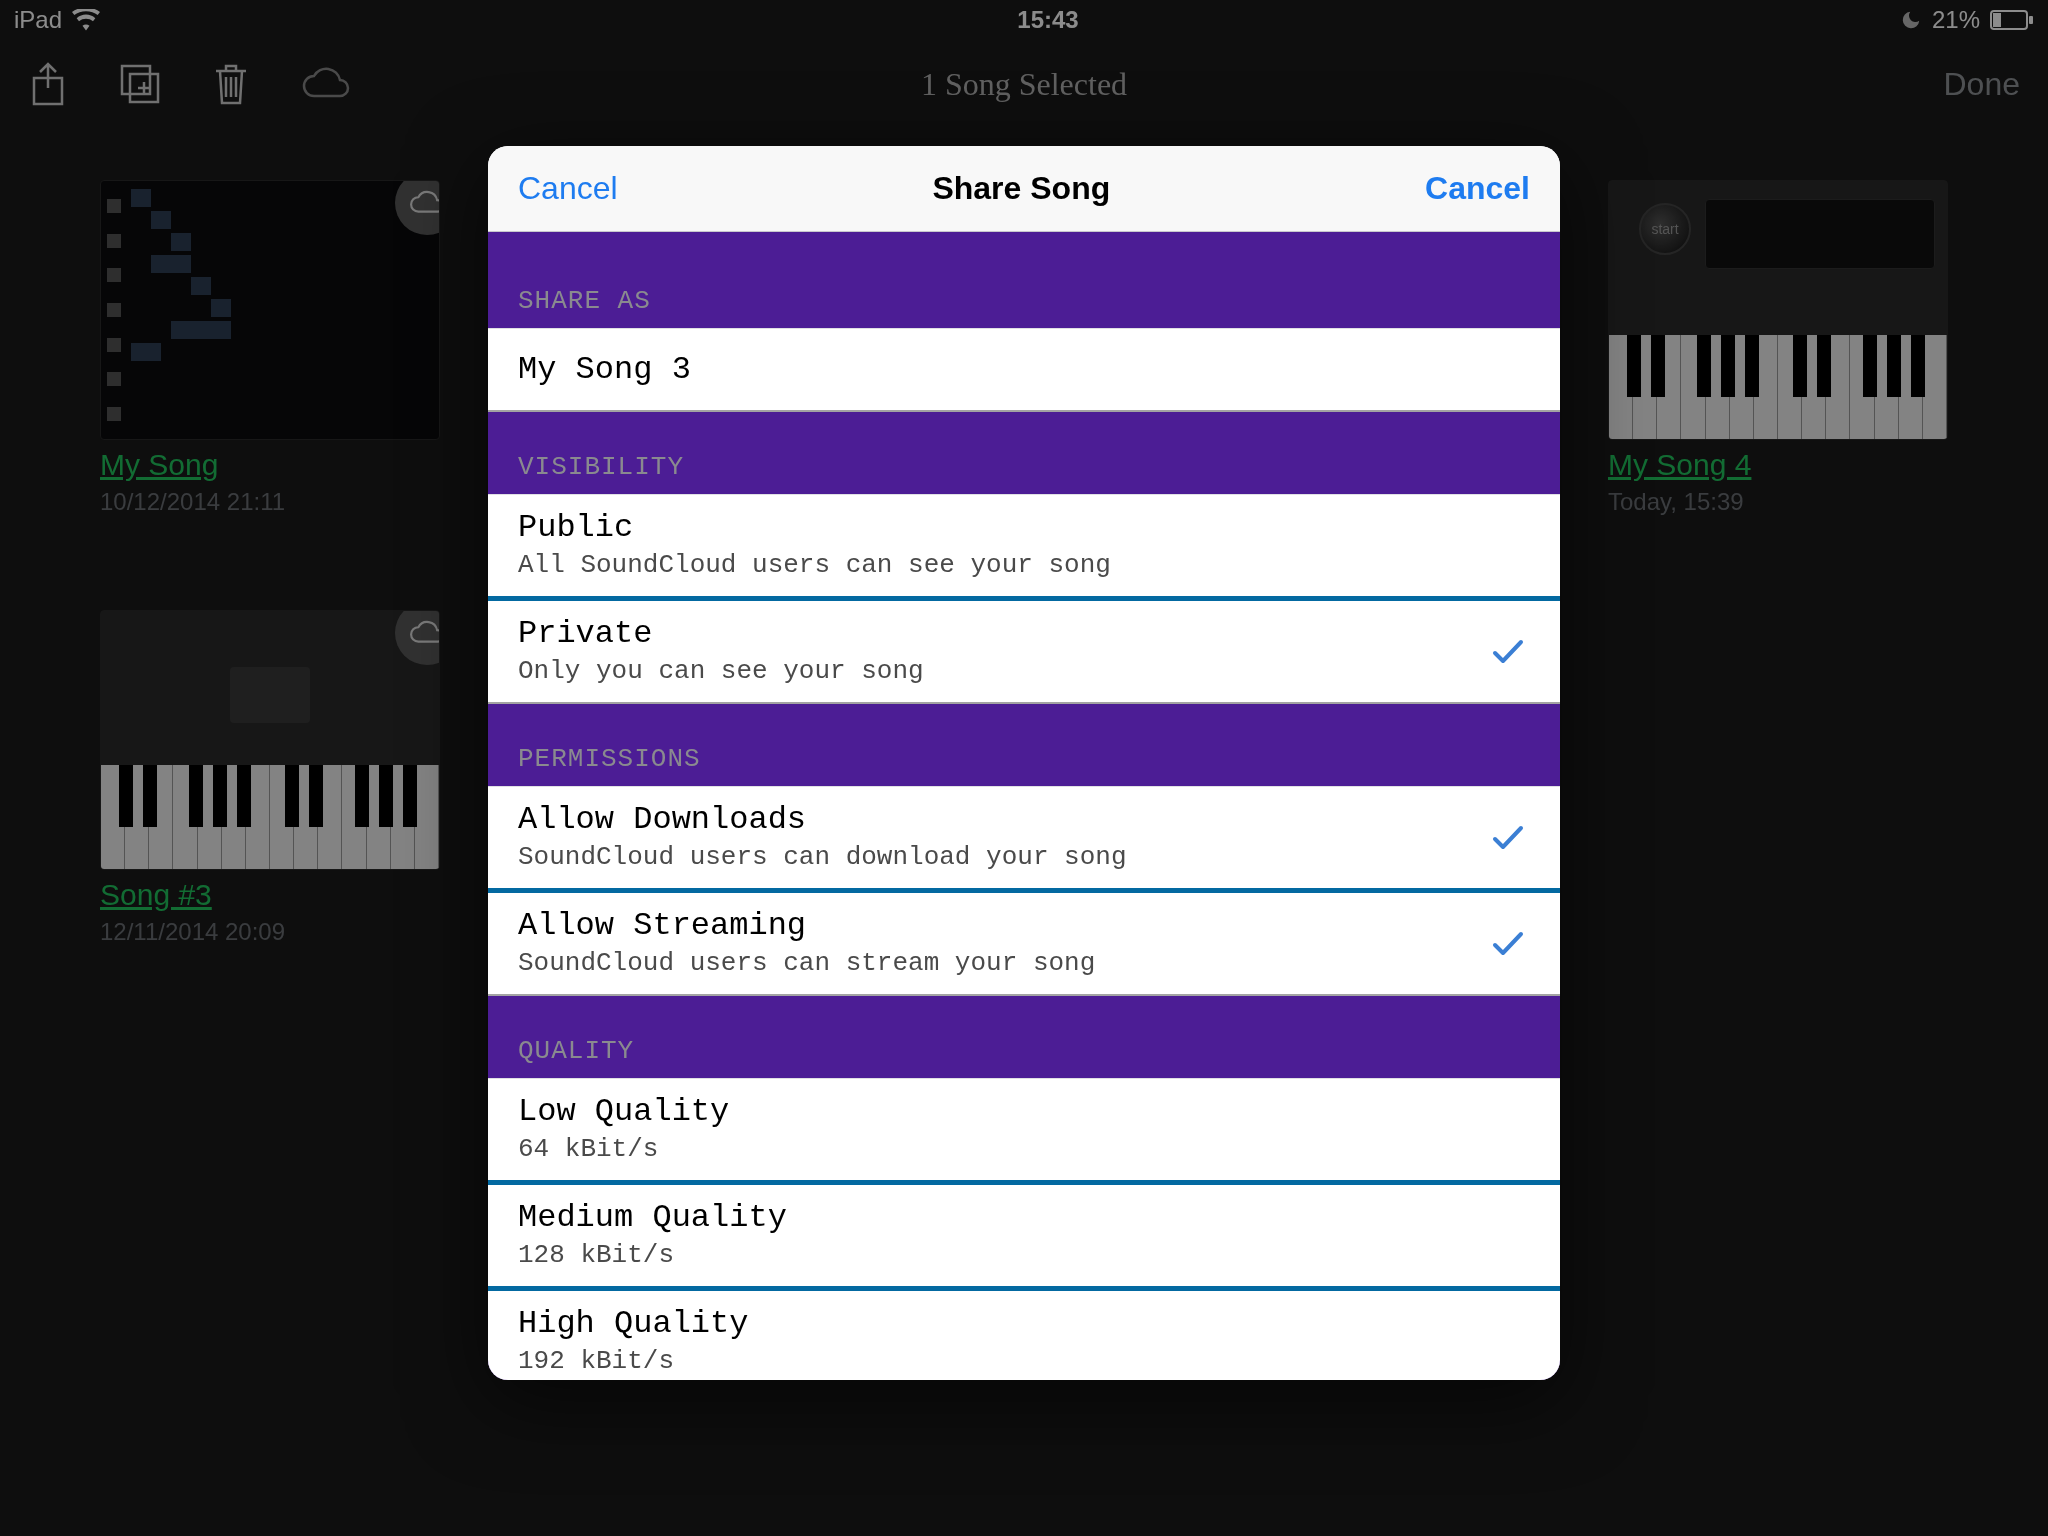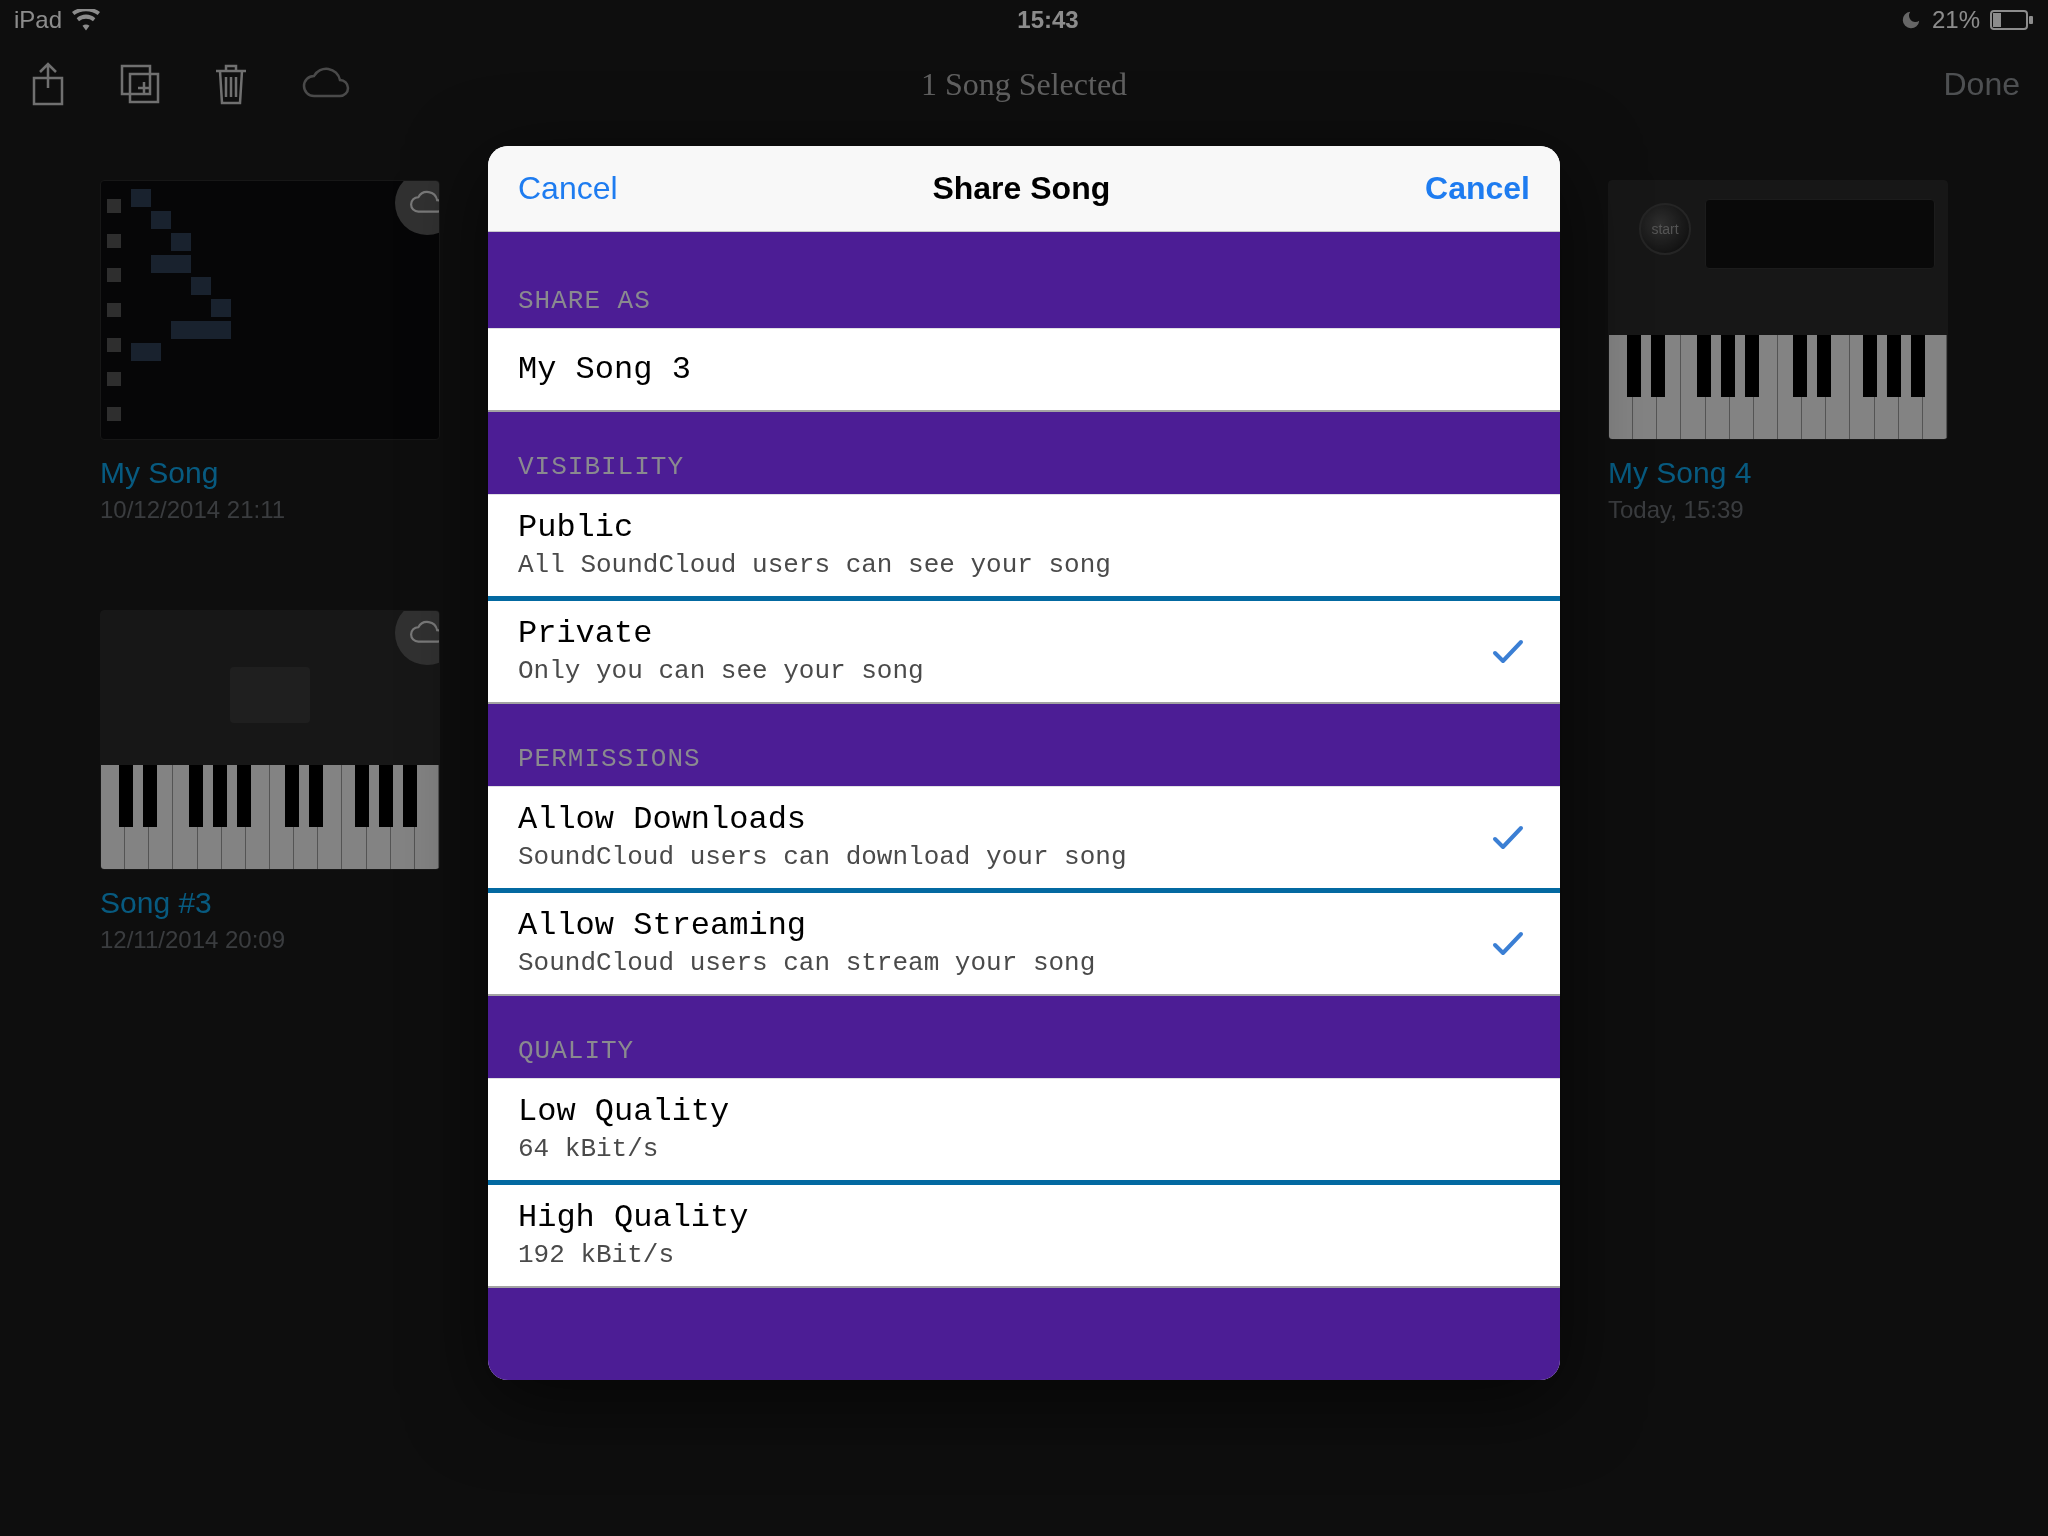--- a/index.html
+++ b/index.html
@@ -78,21 +78,21 @@
   .keys-row .wk:last-child { border-right: none; }
   .bk {
     position: absolute; top: 0; height: 62px; width: 14px; background: #000;
   }
   .cloud-badge {
     position: absolute; top: -10px; right: -20px;
     width: 64px; height: 64px;
     background: #5a5a5a; border-radius: 50%;
     display: flex; align-items: center; justify-content: center;
   }
-  .song-name { margin-top: 16px; font-size: 30px; color: #0ea5e9; }
+  .song-name { margin-top: 8px; font-size: 30px; color: #22c55e; text-decoration: underline; }
   .song-date { font-size: 24px; color: #6a6e73; margin-top: 6px; }
   .synth-thumb {
     background: #222;
   }
   .synth-knob {
     position: absolute; top: 22px; left: 30px;
     width: 52px; height: 52px; border-radius: 50%;
     background: radial-gradient(circle at 40% 40%, #555, #111);
     border: 2px solid #444;
     display:flex; align-items:center; justify-content:center;
@@ -402,19 +402,23 @@
       </div>
     </div>
 
     <div class="section-header">QUALITY</div>
     <div class="group">
       <div class="cell">
         <div class="title">Low Quality</div>
         <div class="sub">64 kBit/s</div>
       </div>
       <div class="cell">
+        <div class="title">Medium Quality</div>
+        <div class="sub">128 kBit/s</div>
+      </div>
+      <div class="cell">
         <div class="title">High Quality</div>
         <div class="sub">192 kBit/s</div>
       </div>
 
     </div>
   </div>
 </div>
 
 </body></html>

